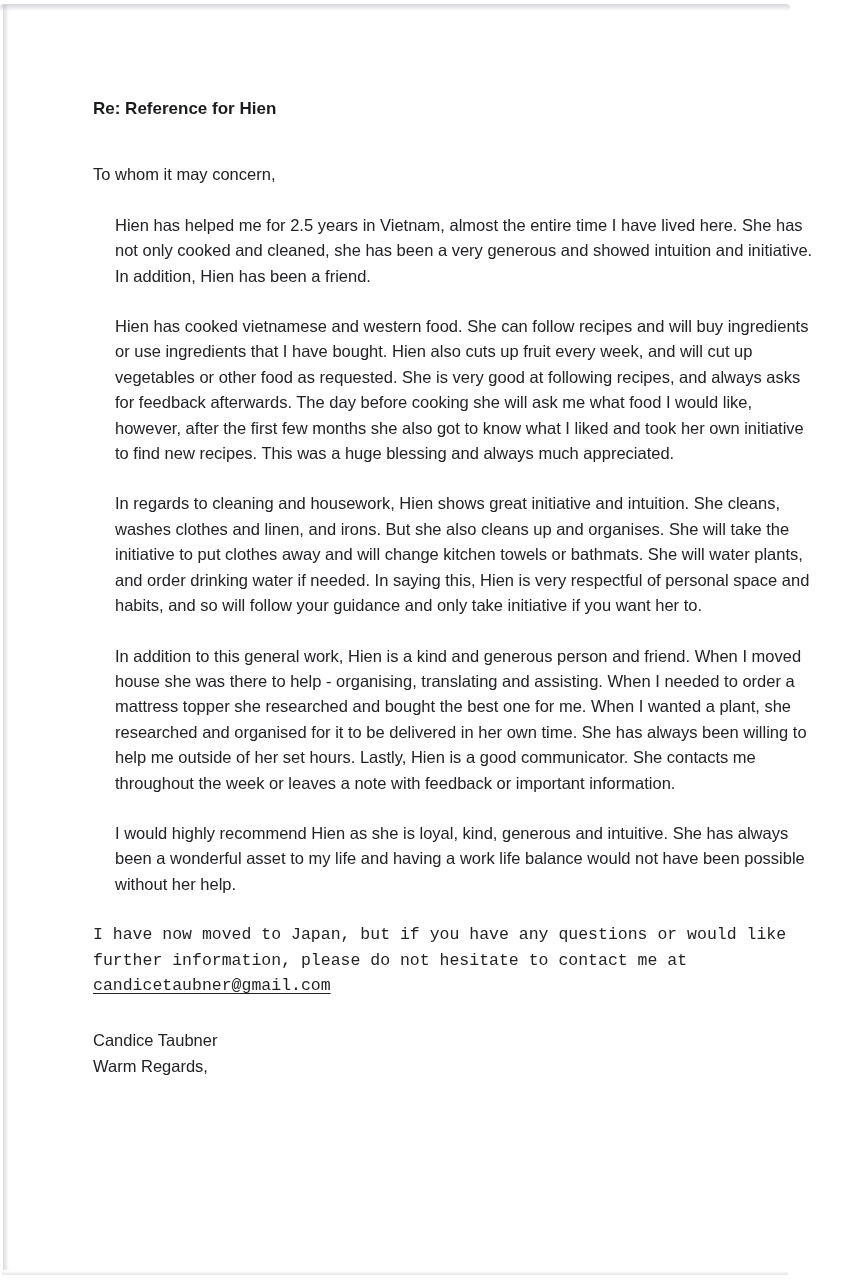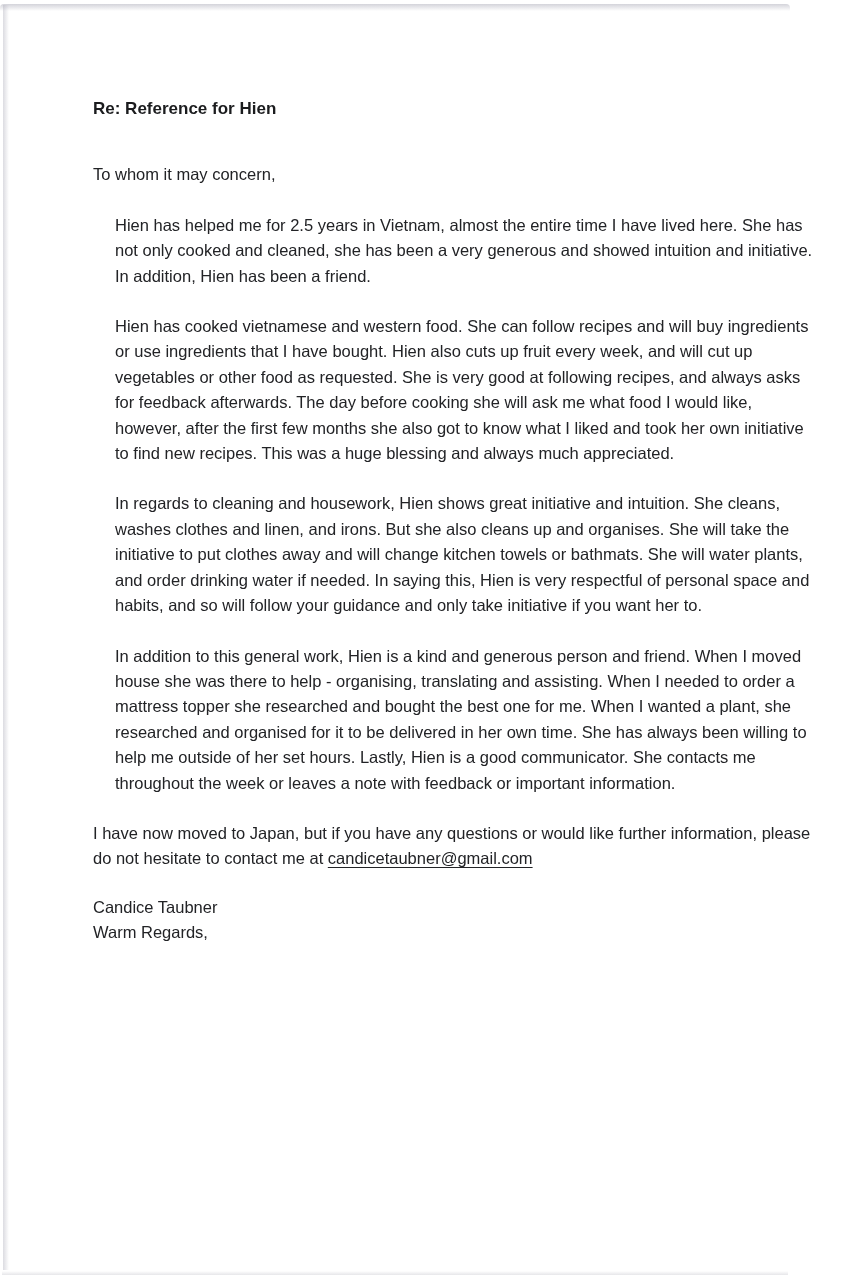--- a/index.html
+++ b/index.html
@@ -61,21 +61,22 @@
   .salutation {
     margin-bottom: 25px;
   }
 
   .body-paragraphs p {
     margin-bottom: 25px;
     margin-left: 22px;
   }
 
   .contact-paragraph {
-    margin-bottom: 23px;
+    margin-bottom: 30px;
+    font-family: Liberation Mono, monospace;
   }
 
   .email-link {
     text-decoration: underline;
     text-underline-offset: 3px;
     color: #222326;
   }
 
   .closing-block {
     margin-top: 3px;
@@ -93,20 +94,21 @@
 
     <div class="subject">Re: Reference for Hien</div>
 
     <div class="salutation">To whom it may concern,</div>
 
     <div class="body-paragraphs">
         <p>Hien has helped me for 2.5 years in Vietnam, almost the entire time I have lived here. She has not only cooked and cleaned, she has been a very generous and showed intuition and initiative. In addition, Hien has been a friend.</p>
         <p>Hien has cooked vietnamese and western food. She can follow recipes and will buy ingredients or use ingredients that I have bought. Hien also cuts up fruit every week, and will cut up vegetables or other food as requested. She is very good at following recipes, and always asks for feedback afterwards. The day before cooking she will ask me what food I would like, however, after the first few months she also got to know what I liked and took her own initiative to find new recipes. This was a huge blessing and always much appreciated.</p>
         <p>In regards to cleaning and housework, Hien shows great initiative and intuition. She cleans, washes clothes and linen, and irons. But she also cleans up and organises. She will take the initiative to put clothes away and will change kitchen towels or bathmats. She will water plants, and order drinking water if needed. In saying this, Hien is very respectful of personal space and habits, and so will follow your guidance and only take initiative if you want her to.</p>
         <p>In addition to this general work, Hien is a kind and generous person and friend. When I moved house she was there to help - organising, translating and assisting. When I needed to order a mattress topper she researched and bought the best one for me. When I wanted a plant, she researched and organised for it to be delivered in her own time. She has always been willing to help me outside of her set hours. Lastly, Hien is a good communicator. She contacts me throughout the week or leaves a note with feedback or important information.</p>
+        <p>I would highly recommend Hien as she is loyal, kind, generous and intuitive. She has always been a wonderful asset to my life and having a work life balance would not have been possible without her help.</p>
       </div>
 
     <div class="contact-paragraph">
       <span>I have now moved to Japan, but if you have any questions or would like further information, please do not hesitate to contact me at </span><span class="email-link">candicetaubner@gmail.com</span>
     </div>
 
     <div class="closing-block">
       <div>Candice Taubner</div>
       <div>Warm Regards,</div>
     </div>

